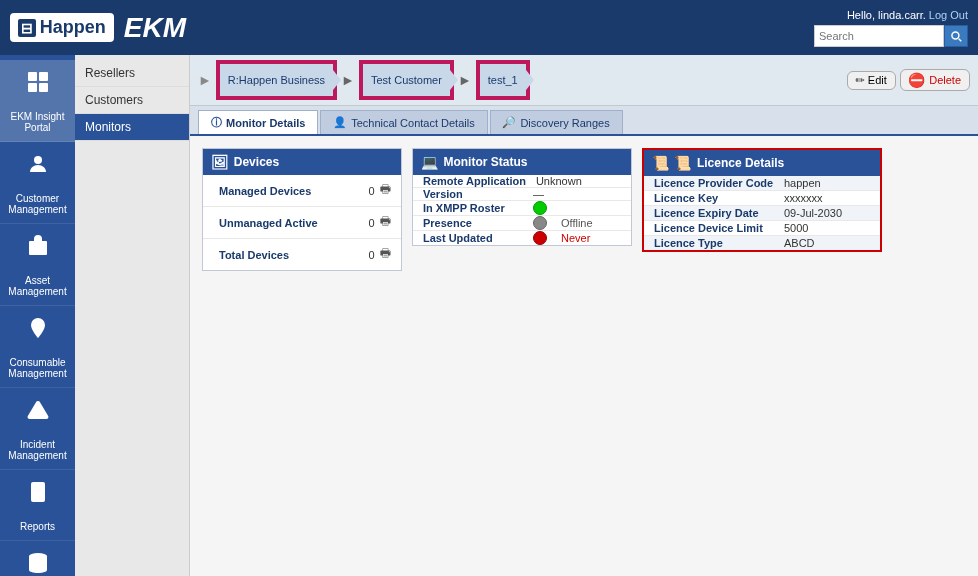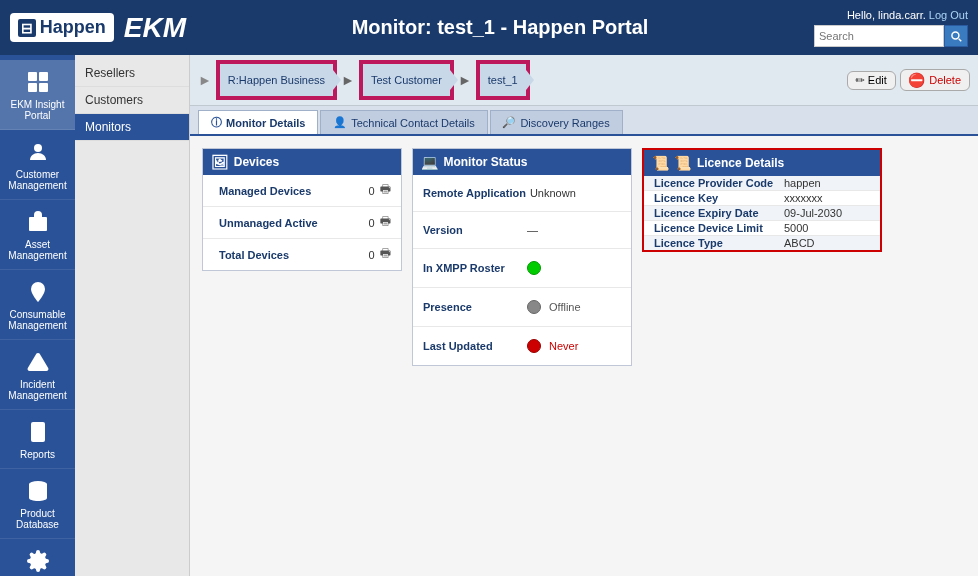--- a/index.html
+++ b/index.html
@@ -93,20 +93,21 @@
       display: flex;
       flex-direction: column;
       align-items: center;
       padding: 8px 5px;
       color: white;
       font-size: 10px;
       text-align: center;
       cursor: pointer;
       width: 100%;
       border-bottom: 1px solid rgba(255,255,255,0.1);
+      gap: 12px;
     }
     .sidebar-item.active { background: rgba(255,255,255,0.2); }
     .sidebar-icon {
       width: 28px;
       height: 28px;
       margin-bottom: 3px;
       display: flex;
       align-items: center;
       justify-content: center;
     }
@@ -245,24 +246,24 @@
     .panel-row:last-child { border-bottom: none; }
     .panel-row-label { color: #1a3a6b; font-weight: bold; flex: 1; margin-left: 6px; }
     .panel-row-value { color: #333; min-width: 30px; text-align: right; }
     .print-icon { color: #555; font-size: 12px; cursor: pointer; margin-left: 5px; }
 
     
     .status-panel { min-width: 220px; }
     .status-row {
       display: flex;
       align-items: center;
-      padding: 12px 10px;
+      padding: 0 10px;
       border-bottom: 1px solid #e8e8e8;
       font-size: 11px;
-      gap: 4px;
+      gap: 10px;
     }
     .status-row:last-child { border-bottom: none; }
     .status-label { color: #1a3a6b; font-weight: bold; min-width: 100px; }
     .status-value { color: #333; }
     .status-active { color: #2a7a2a; }
     .status-dot-green {
       width: 14px; height: 14px; border-radius: 50%;
       background: #00cc00; border: 1px solid #009900;
       display: inline-block;
     }
@@ -306,21 +307,20 @@
 <body>
 
 <div class="header">
   <div class="header-logo">
     <div class="logo-happen">
       <span style="background:#1a3a6b;color:white;padding:1px 3px;font-size:14px;border-radius:2px;">⊟</span>
       <span>Happen</span>
     </div>
     <div class="logo-ekm">EKM</div>
   </div>
-  <div class="header-title">Monitor: test_1 - Happen Portal</div>
   <div class="header-right">
     <div class="header-user">
       <span>Hello, linda.carr.</span>
       <a href="#">Log Out</a>
     </div>
     <div class="search-bar">
       <input type="text" placeholder="Search" style="">
       <button class="search-btn">
         <svg width="14" height="14" viewBox="0 0 24 24" fill="white">
           <path d="M21 21l-4.35-4.35M17 11A6 6 0 1 1 5 11a6 6 0 0 1 12 0z" stroke="white" stroke-width="2.5" fill="none"></path>

